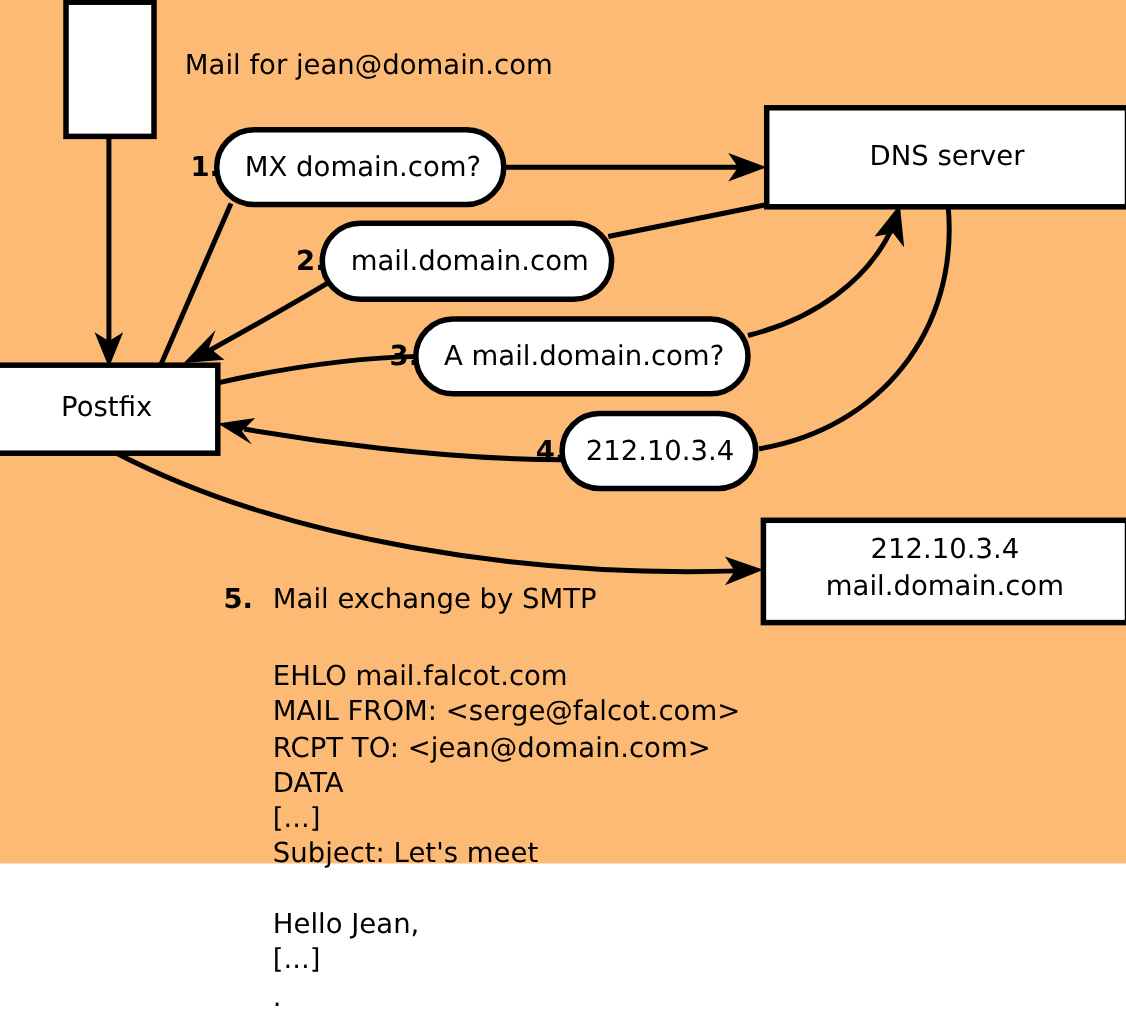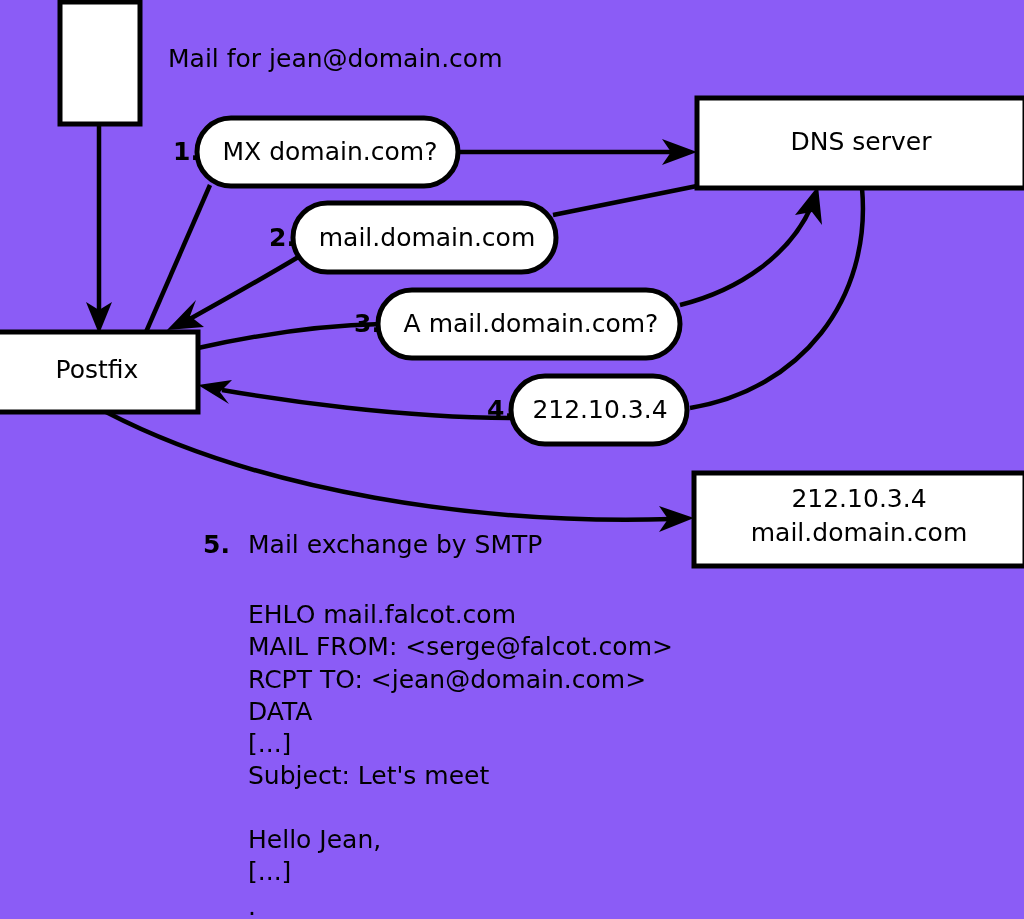--- a/index.html
+++ b/index.html
@@ -10,22 +10,22 @@
   body {
     width: 1024px;
     height: 919px;
     font-family: "DejaVu Sans", sans-serif;
     color: #000000;
     overflow: hidden;
   }
   #diagram-root {
     position: relative;
     width: 1024px;
-    height: 919px;
-    background: #8b5cf6;
+    height: 785px;
+    background: #fdba74;
   }
   svg.layer {
     position: absolute;
     left: 0;
     top: 0;
     width: 1024px;
     height: 919px;
   }
   .node-rect {
     fill: #ffffff;

